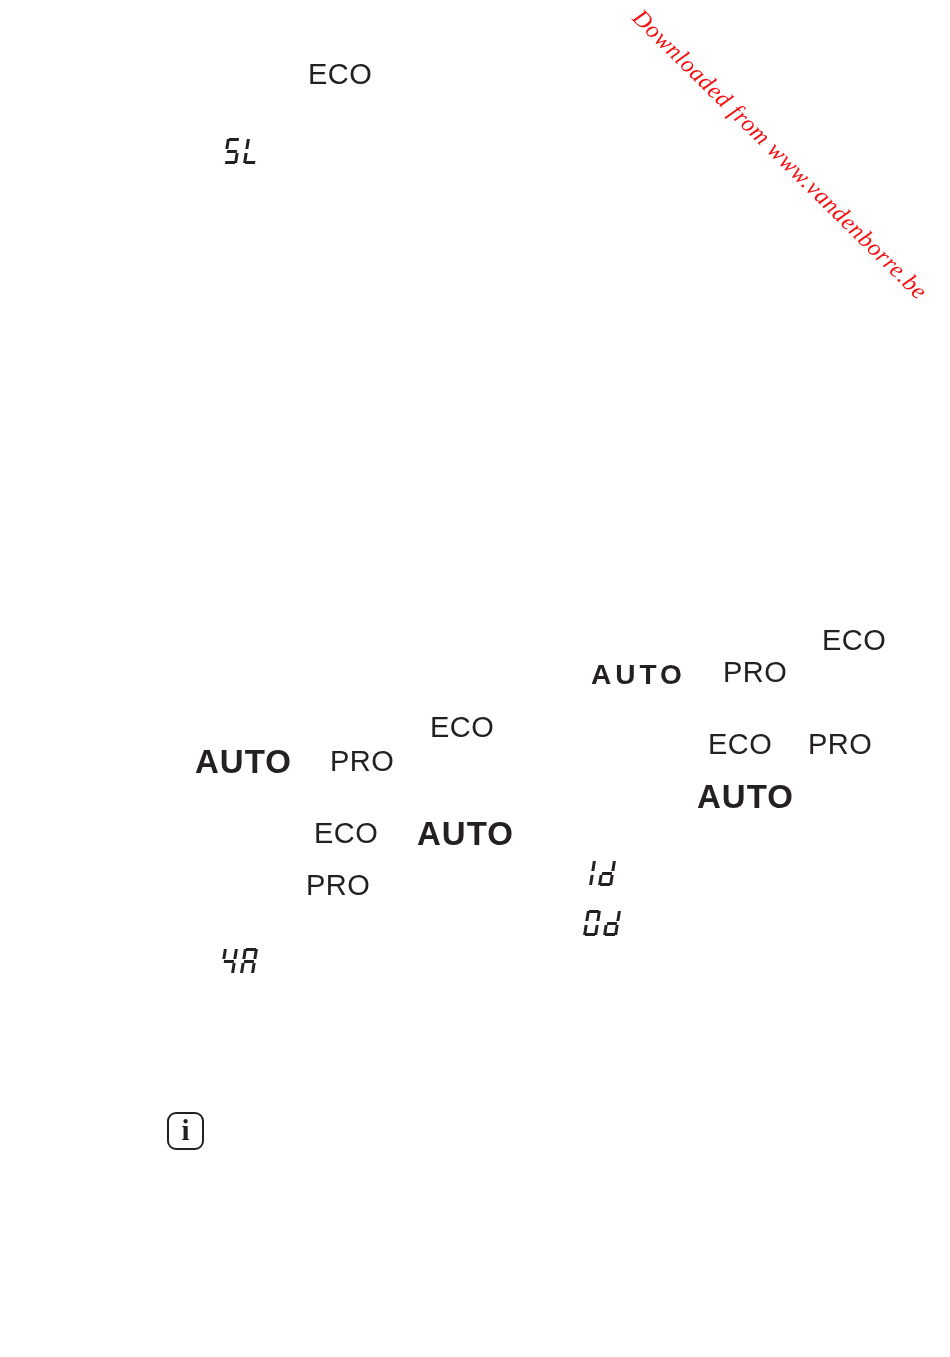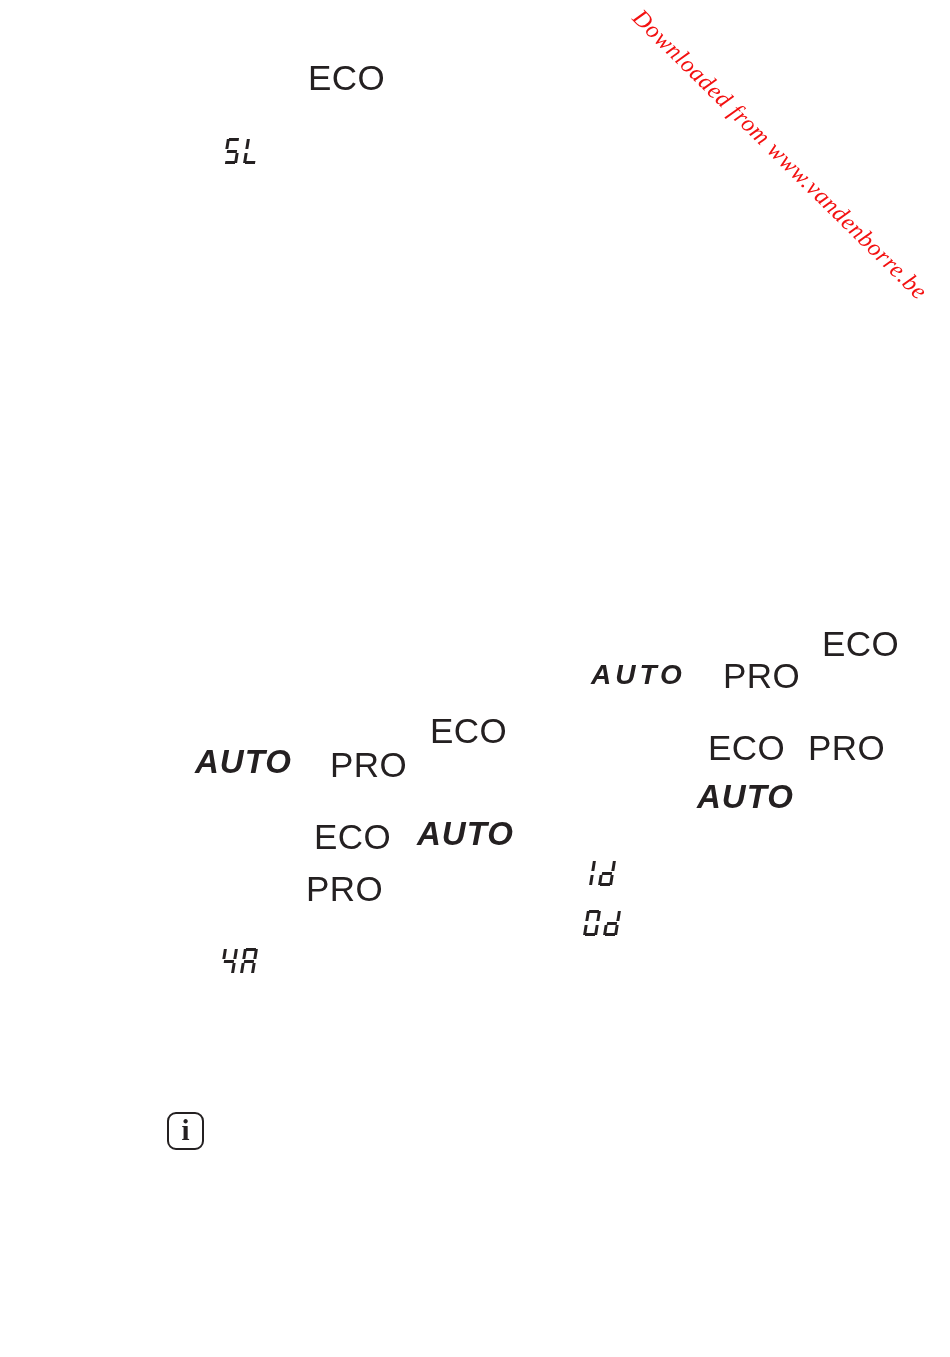--- a/index.html
+++ b/index.html
@@ -9,26 +9,26 @@
     height: 1357px;
     background: #ffffff;
     overflow: hidden;
     font-family: "Liberation Sans", sans-serif;
   }
 
   
   .lbl {
     position: absolute;
     color: #242021;
-    font-size: 35px;
+    font-size: 29px;
     line-height: 1;
     letter-spacing: 0.5px;
     white-space: nowrap;
   }
-  .lbl.bold { font-weight: bold; font-style: italic; }
+  .lbl.bold { font-weight: bold; }
 
   #p-eco-top  { left: 308px; top: 60px;  }
   #p-eco-r1   { left: 822px; top: 626px; }
   #p-auto-r1  { left: 591px; top: 661px; font-size: 28px; letter-spacing: 4px; }
   #p-pro-r1   { left: 723px; top: 658px; }
   #p-eco-l1   { left: 430px; top: 713px; }
   #p-auto-l1  { left: 195px; top: 745px; font-size: 33px; letter-spacing: 1px; }
   #p-pro-l1   { left: 330px; top: 747px; }
   #p-eco-r2   { left: 708px; top: 730px; }
   #p-pro-r2   { left: 808px; top: 730px; }

